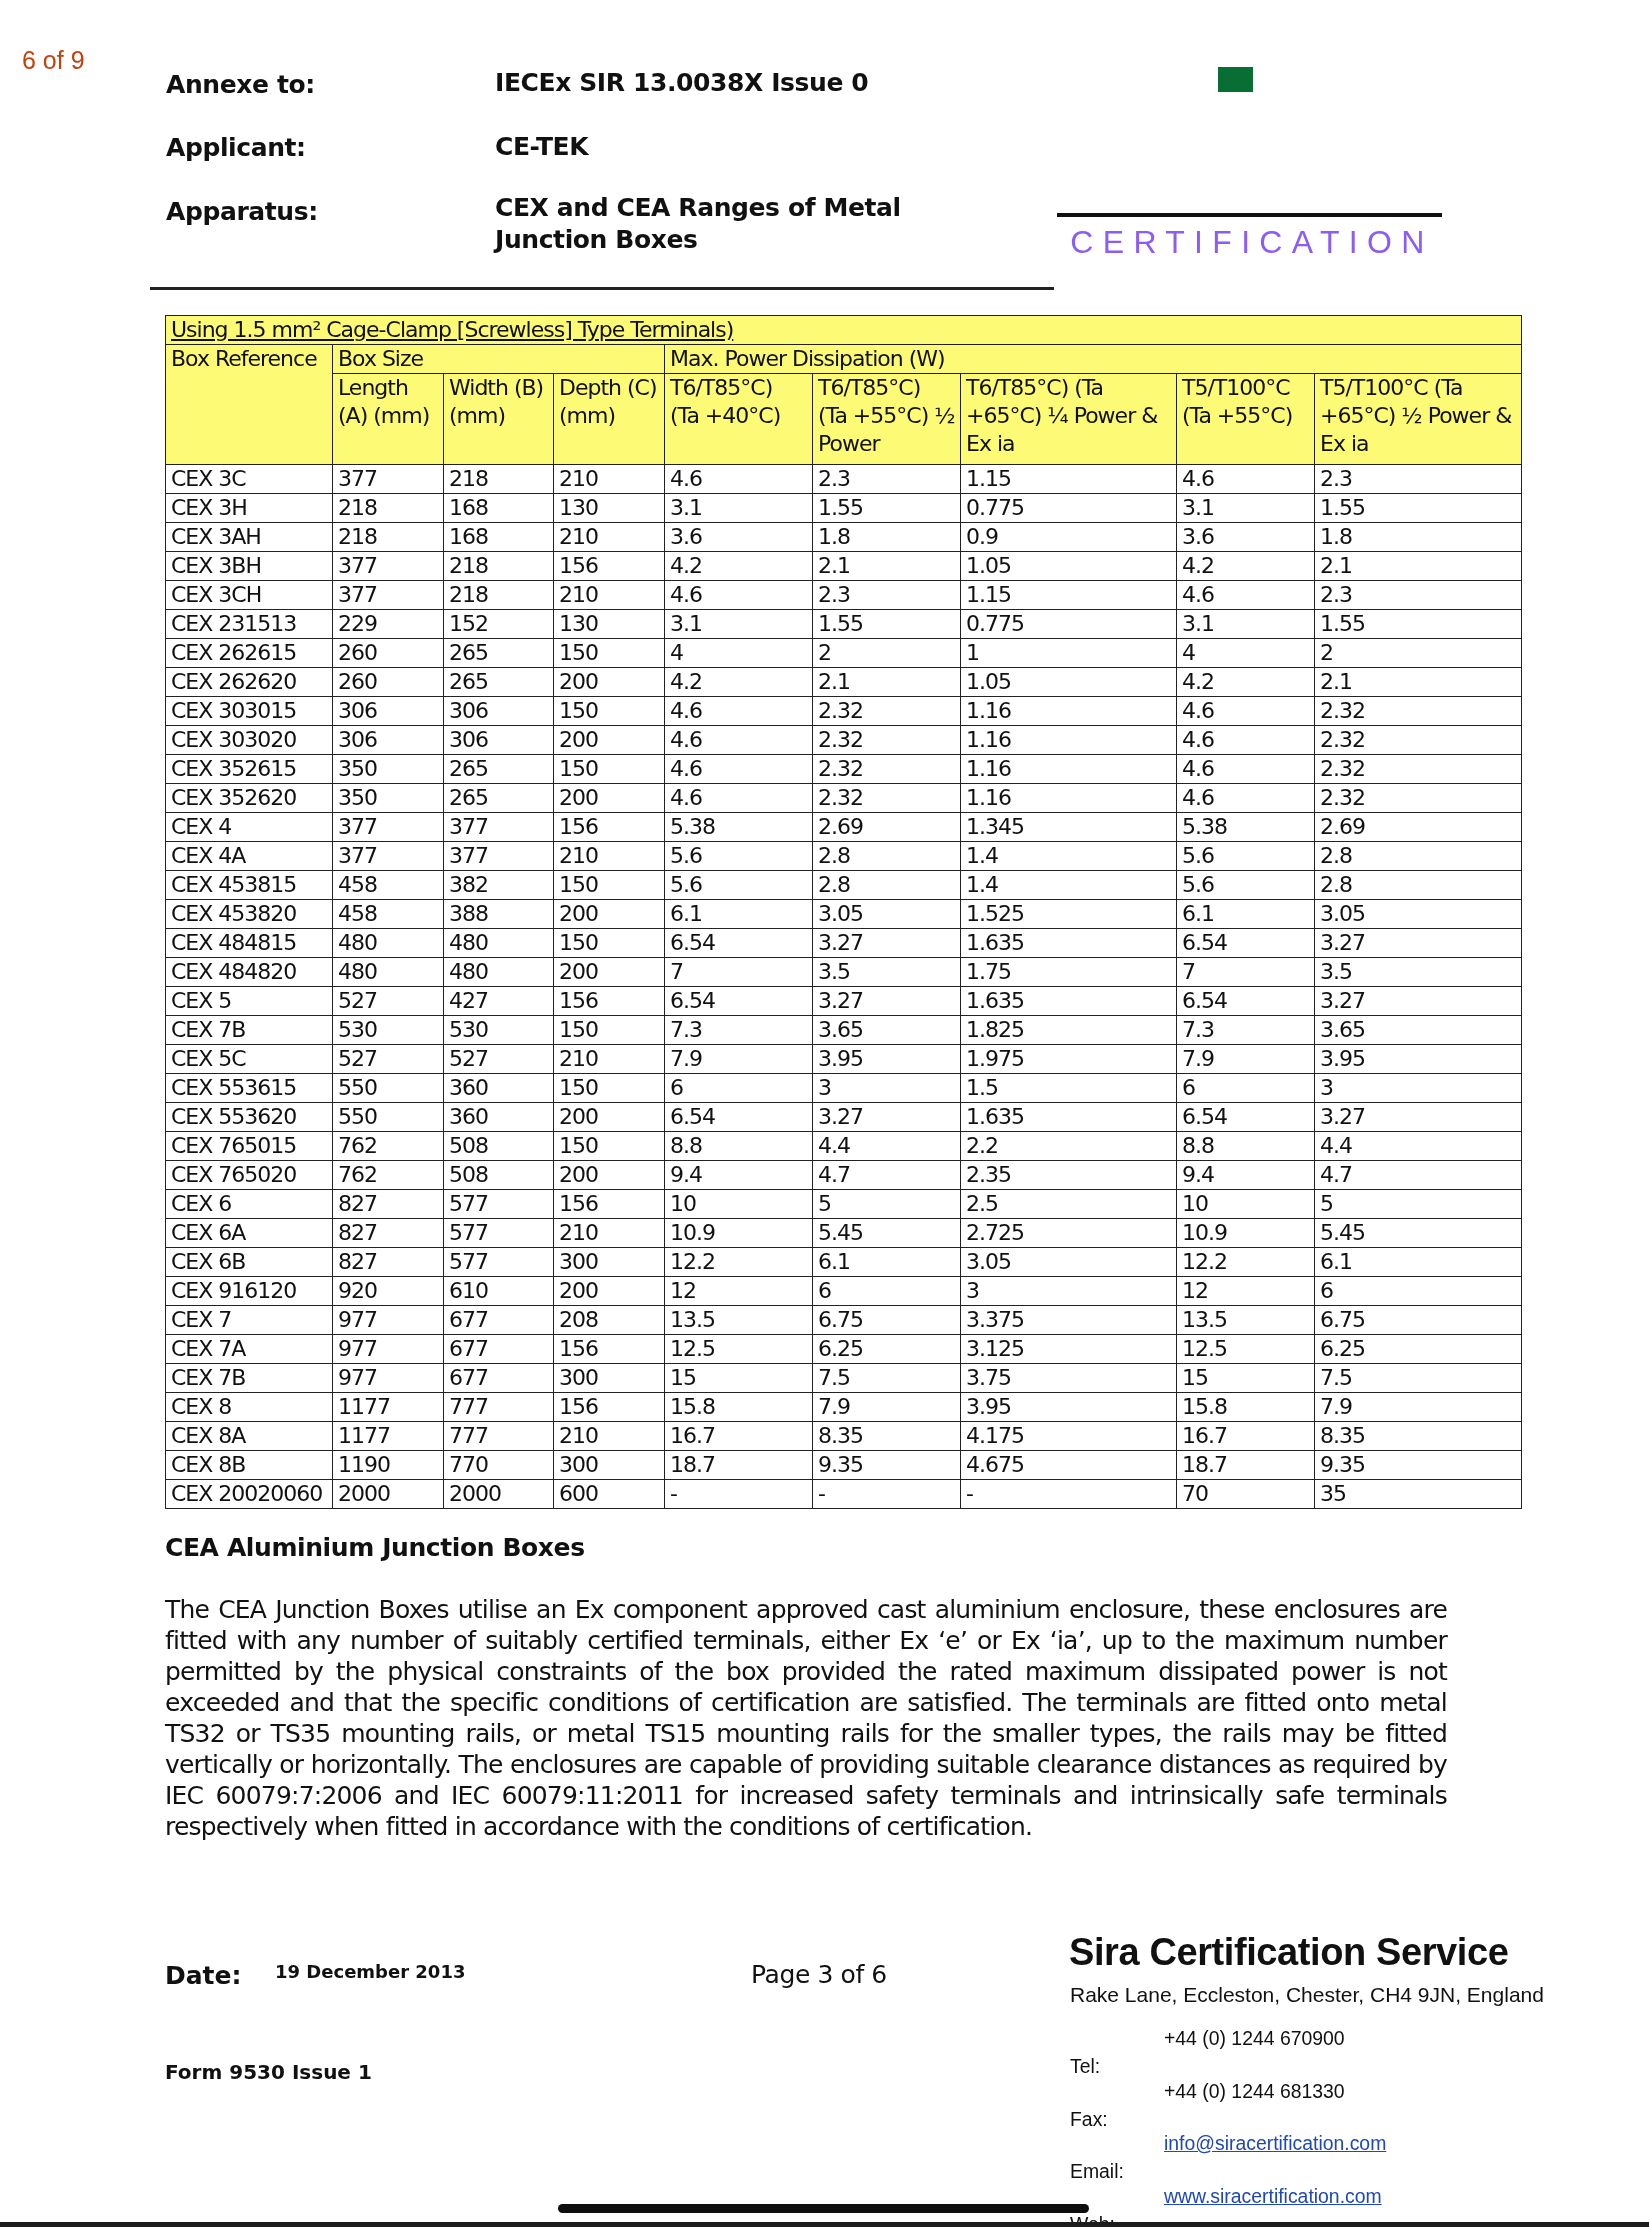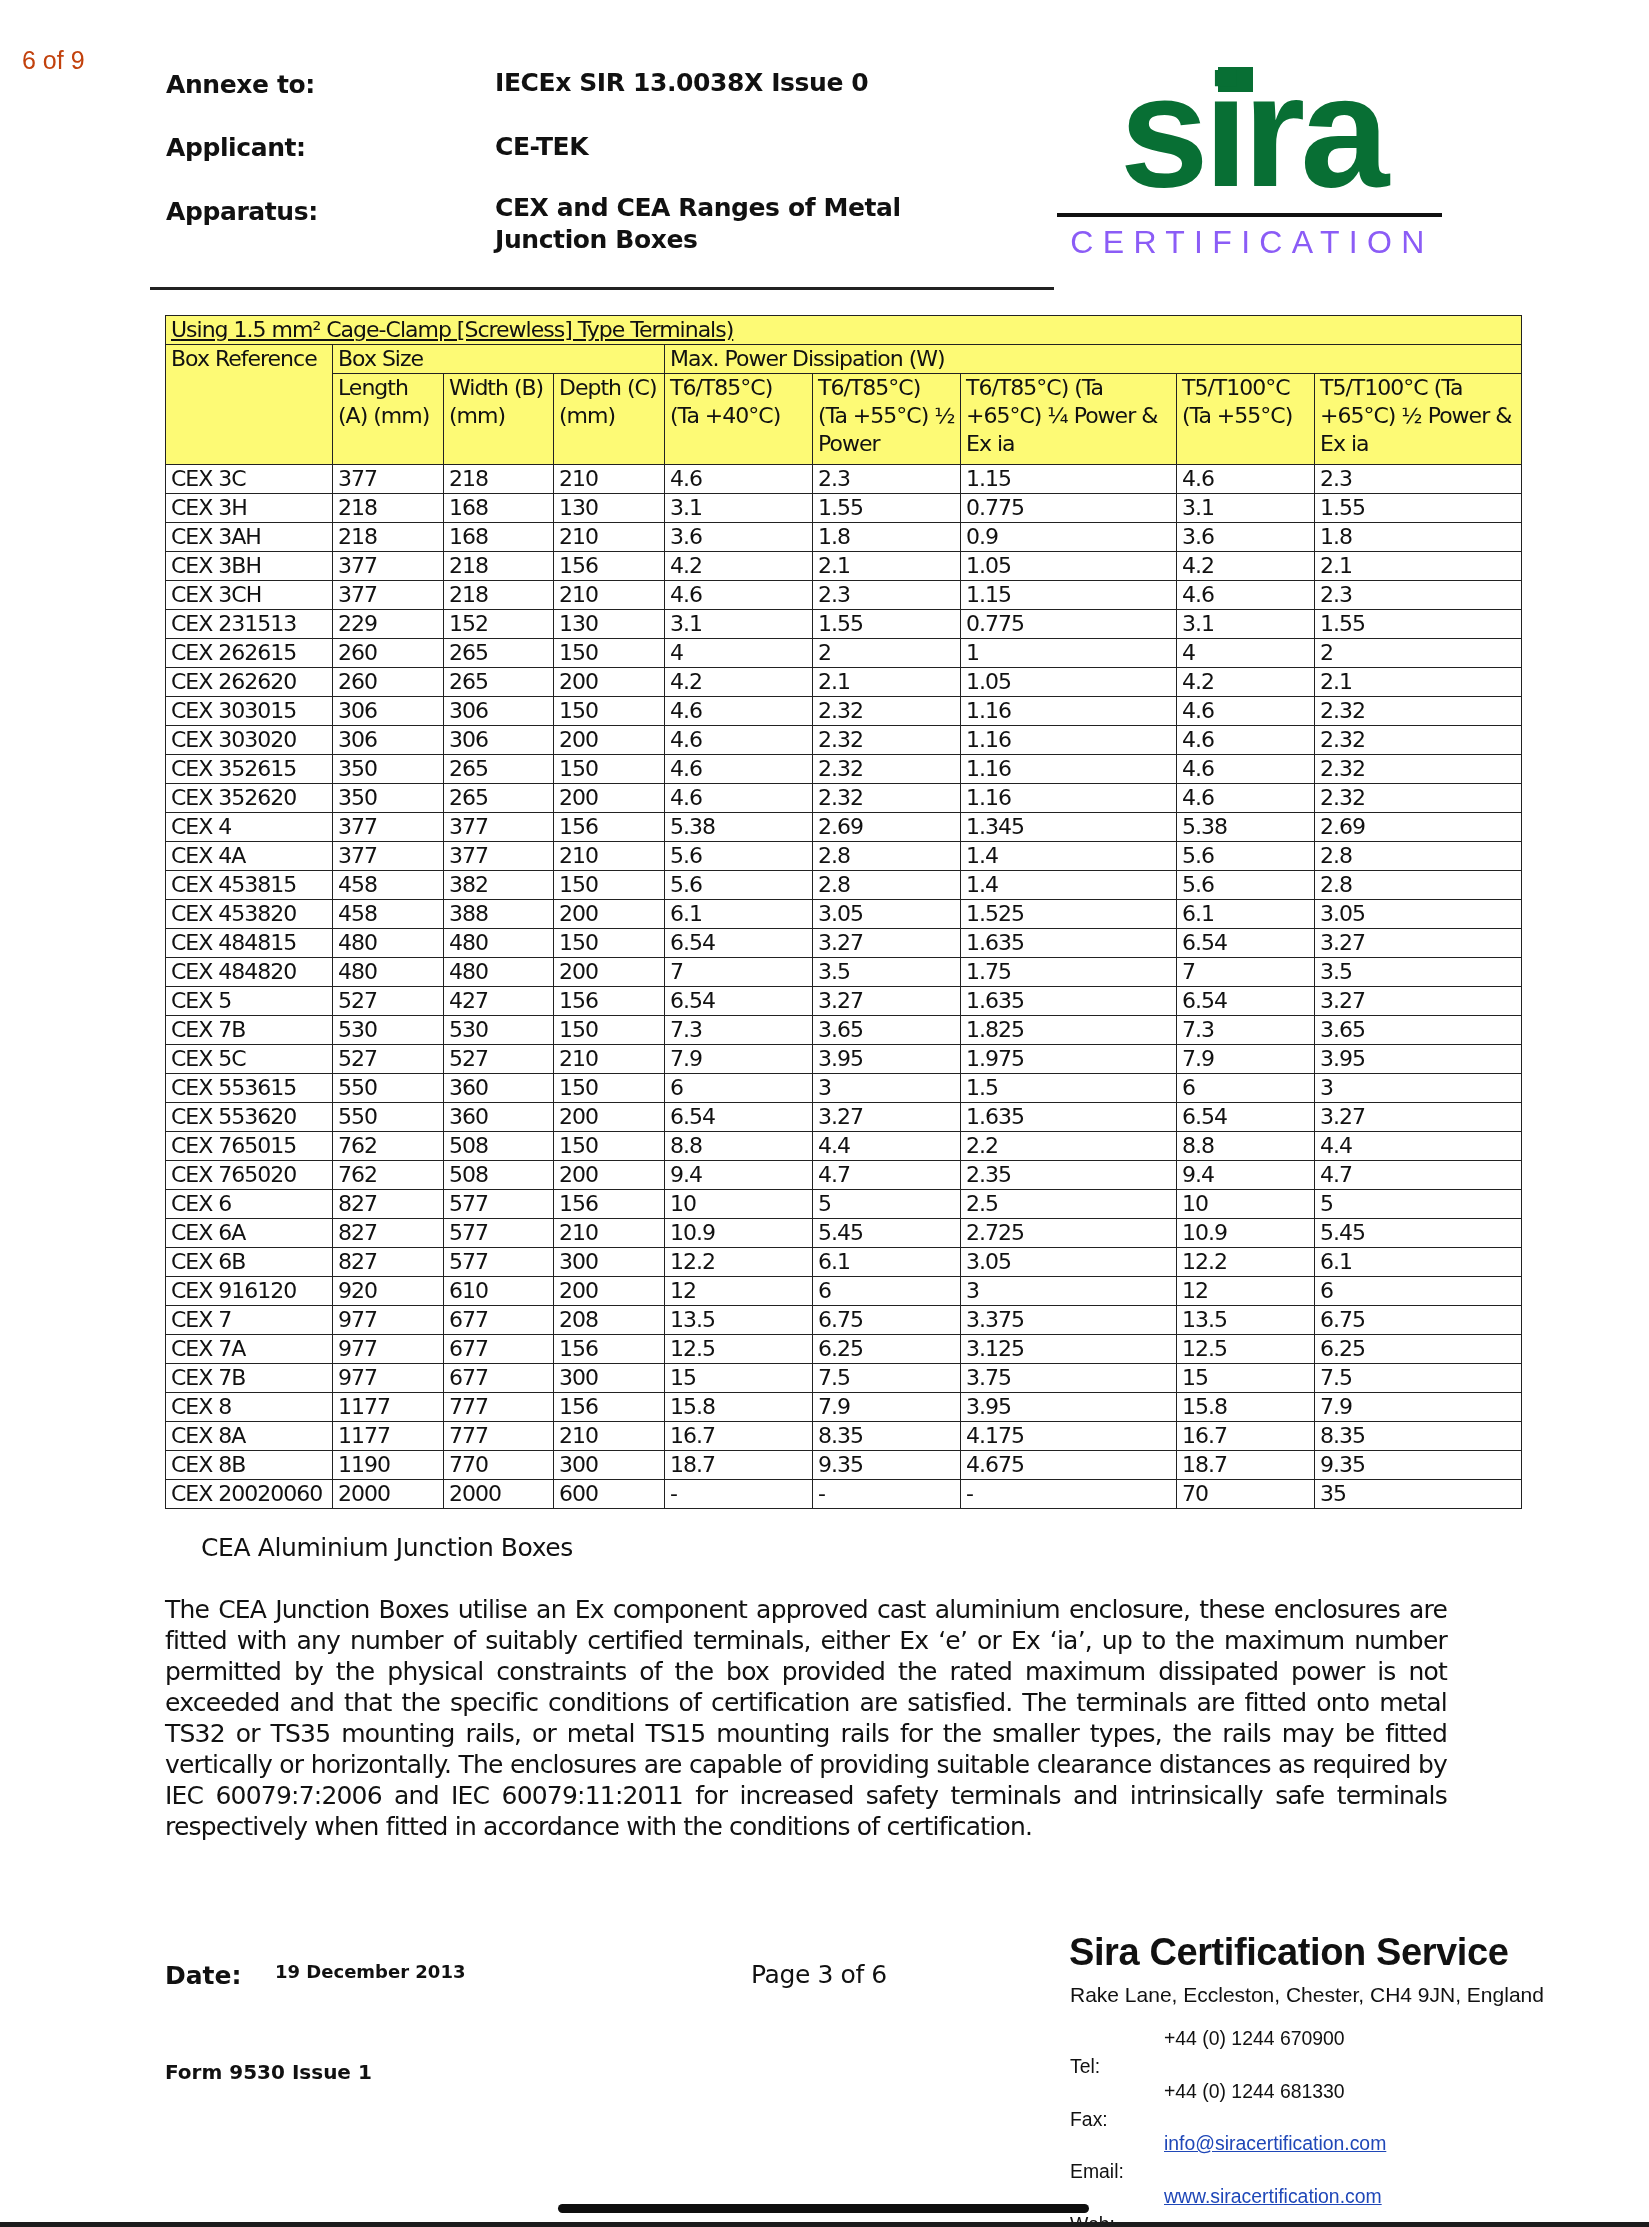--- a/index.html
+++ b/index.html
@@ -31,21 +31,21 @@
   }
   table.spec td, table.spec th {
     border: 1.7px solid #222; padding: 0 5px; text-align: left; vertical-align: top;
     font-weight: normal; white-space: nowrap; overflow: hidden;
   }
   table.spec thead th { background: #fdfa75; line-height: 28px; }
   table.spec thead tr.title th { height: 28px; text-decoration: underline; }
   table.spec thead .multi { white-space: normal; }
   table.spec tbody td { height: 28px; line-height: 28px; }
 
-  .section-title { left: 165px; top: 1533px; font-size: 25px; font-weight: normal; letter-spacing: -0.4px; margin-left: 36px; }
+  .section-title { left: 165px; top: 1533px; font-size: 25px; font-weight: bold; letter-spacing: -0.4px; }
   .body-text { left: 165px; top: 1594px; width: 1282px; font-size: 25px; line-height: 31px;
     text-align: justify; letter-spacing: -0.8px; }
 
   .date-label { left: 165px; top: 1961px; font-size: 25px; font-weight: bold; }
   .date-value { left: 275px; top: 1961px; font-size: 18px; font-weight: bold; }
   .page-num { left: 751px; top: 1960px; font-size: 25px; letter-spacing: -0.4px; }
   .form-id { left: 165px; top: 2060px; font-size: 20px; font-weight: bold; }
 
   .svc-title { left: 1069px; top: 1931px; font-family: "Liberation Sans", sans-serif; font-weight: bold; font-size: 38px; letter-spacing: -0.4px; }
   .svc-addr { left: 1070px; top: 1983px; font-family: "Liberation Sans", sans-serif; font-size: 21px; }
@@ -65,21 +65,20 @@
 <div class="abs hdr-label" style="top:70px">Annexe to:</div>
 <div class="abs hdr-value" style="top:67px">IECEx SIR 13.0038X Issue 0</div>
 <div class="abs hdr-label" style="top:133px">Applicant:</div>
 <div class="abs hdr-value" style="top:131px">CE-TEK</div>
 <div class="abs hdr-label" style="top:197px">Apparatus:</div>
 <div class="abs hdr-value" style="top:192px; width:523px">CEX and CEA Ranges of Metal Junction Boxes</div>
 <div class="abs hdr-rule"></div>
 
 <div class="abs logo">
   <div class="logo-dot"></div>
-  <div class="logo-word">sira</div>
   <div class="logo-rule"></div>
   <div class="logo-sub">CERTIFICATION</div>
 </div>
 
 <table class="spec">
   <colgroup>
     <col style="width:167px">
       <col style="width:111px">
       <col style="width:110px">
       <col style="width:111px">

